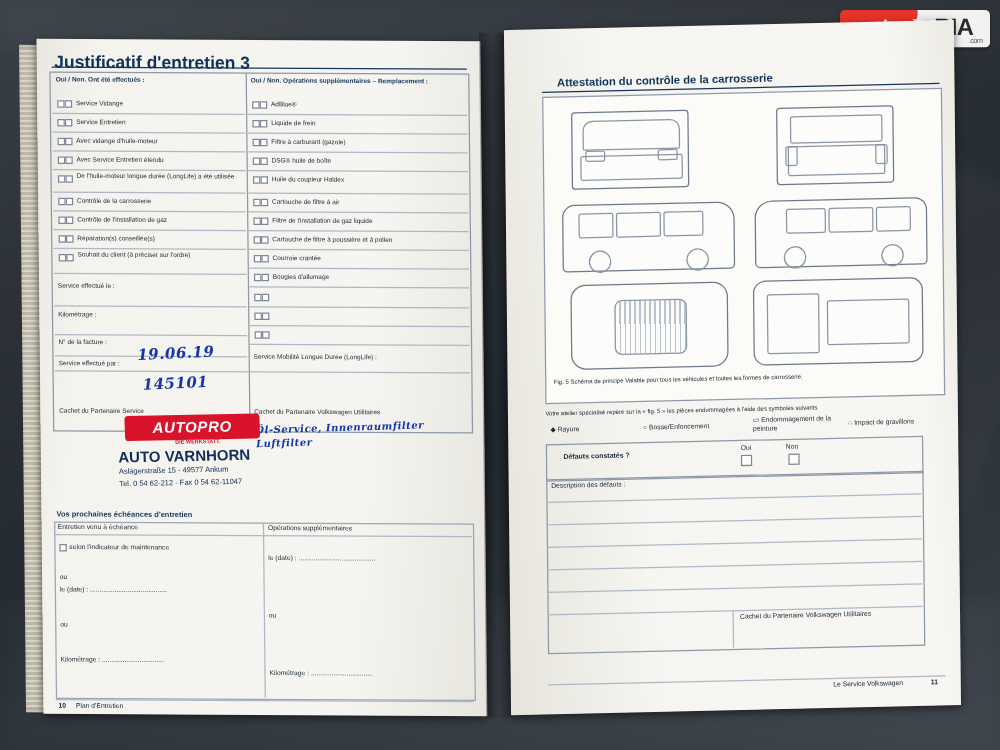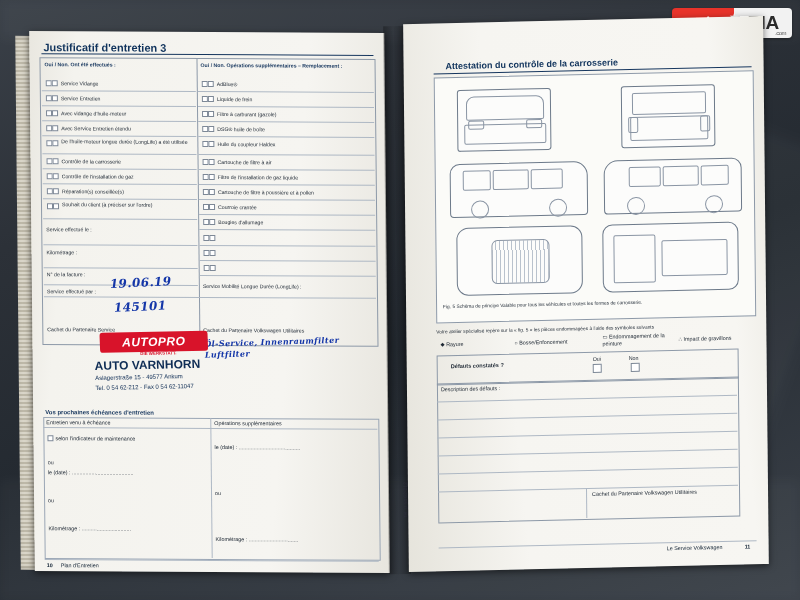--- a/index.html
+++ b/index.html
@@ -33,21 +33,21 @@
   #edge{position:absolute;left:0px;top:24px;width:18px;height:534px;
     background:repeating-linear-gradient(180deg,#d9d5c8 0 2px,#bdb8a8 2px 4px);
     transform:skewY(1deg);box-shadow:inset -3px 0 6px rgba(0,0,0,.25);}
   #spine{position:absolute;left:368px;top:18px;width:22px;height:548px;
     background:linear-gradient(90deg,rgba(0,0,0,.30),rgba(0,0,0,.06) 45%,rgba(0,0,0,.28));}
 
   
   .t{position:absolute;font-size:5.4px;color:#1d2733;line-height:1.25;white-space:nowrap;}
   .t.b{font-weight:bold;}
   .blue{color:#17406e;}
-  .hdr{font-size:11px;font-weight:bold;color:#10335c;}
+  .hdr{font-size:14px;font-weight:bold;color:#10335c;}
   .box{position:absolute;border:0.7px solid #9aa6b5;}
   .ck{position:absolute;width:4.4px;height:4.4px;border:0.7px solid #7d8896;background:#fff;}
   .hline{position:absolute;height:0.7px;background:#aeb8c4;}
   .vline{position:absolute;width:0.7px;background:#aeb8c4;}
 
   
   #lp{position:absolute;left:0;top:0;width:355px;height:540px;}
   #lp .ttl{left:14px;top:10px;}
   #ltbl{position:absolute;left:10px;top:26px;width:334px;height:286px;border:0.9px solid #8d99a8;}
   #ltbl .col{position:absolute;top:0;bottom:0;width:0.9px;background:#8d99a8;}

